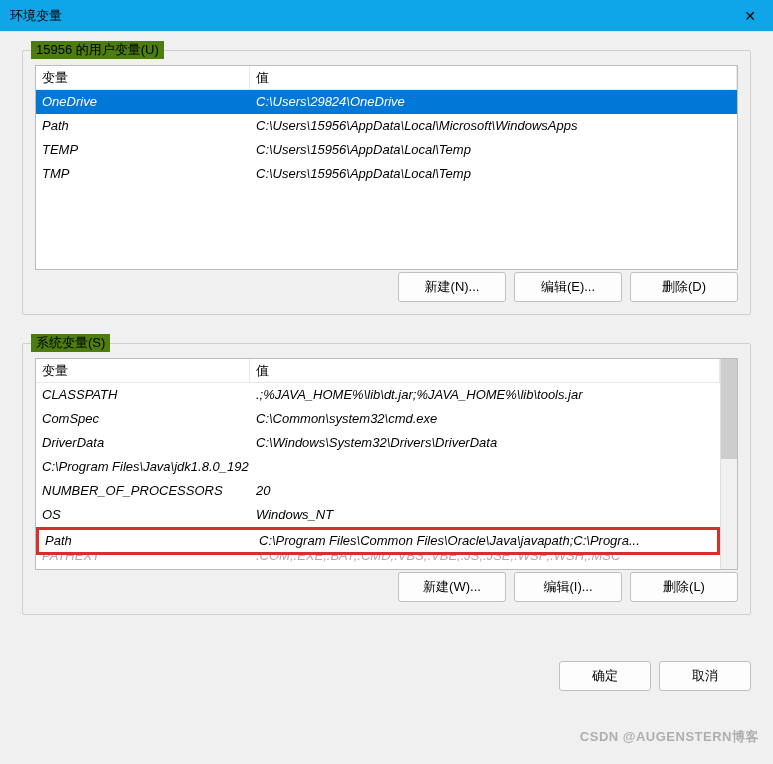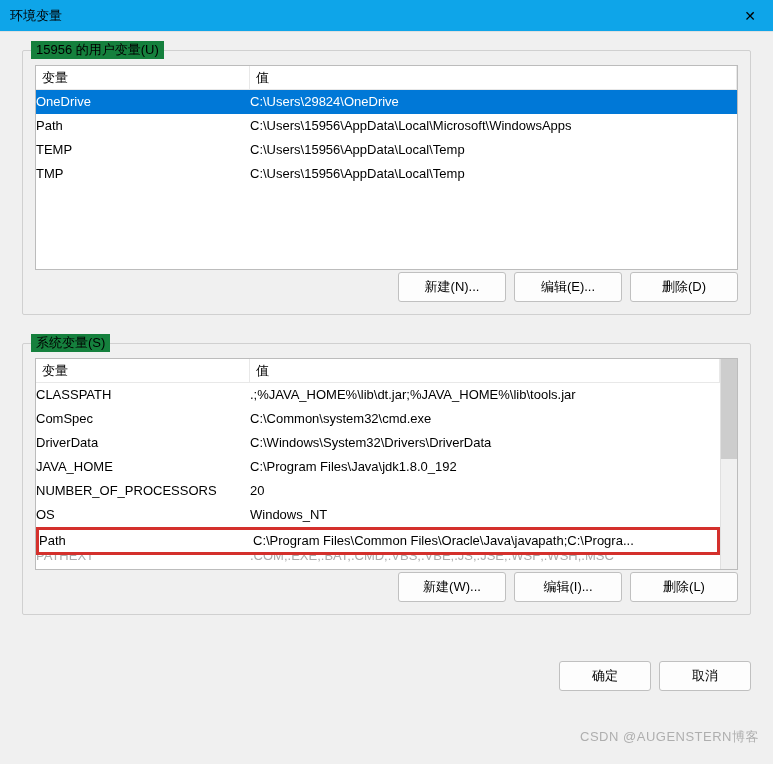--- a/index.html
+++ b/index.html
@@ -35,21 +35,21 @@
       border: 1px solid #d0d0d0;
       border-radius: 2px;
       margin-bottom: 28px;
       padding: 14px 12px 12px 12px;
       position: relative;
       background: #f0f0f0;
     }
     .group-title {
       position: absolute;
       top: -10px; left: 8px;
-      background: #15803d;
+      background: #4d7c0f;
       padding: 0 5px;
       font-size: 13px;
     }
     .list {
       background: #fff;
       border: 1px solid #bcbcbc;
       height: 205px;
       overflow: hidden;
       position: relative;
       display: flex;
@@ -74,23 +74,25 @@
     .header-row {
       border-bottom: 1px solid #e8e8e8;
       background: #fff;
     }
     .header-row .col {
       border-right: 1px solid #e8e8e8;
       padding-left: 6px;
       font-weight: normal;
     }
     .row .col {
+      padding-left: 6px;
       white-space: nowrap;
       overflow: hidden;
       text-overflow: ellipsis;
+      font-style: italic;
     }
     .col-var { width: 214px; flex-shrink: 0; }
     .col-val { flex: 1; min-width: 0; }
     .row.selected { background: #0078d7; color: #fff; }
     .row.highlight { border: 3px solid #d4302c; height: 28px; line-height: 22px; }
     .row.partial { color: #aaa; height: 28px; line-height: 2px; overflow: hidden; }
     .btn-row {
       display: flex;
       justify-content: flex-end;
       gap: 8px;
@@ -115,20 +117,21 @@
     }
     .dialog-btns .btn { min-width: 92px; }
     .watermark {
       position: absolute;
       right: 14px;
       bottom: 18px;
       font-size: 13px;
       color: rgba(120,120,120,0.55);
       pointer-events: none;
       letter-spacing: 0.5px;
+      font-weight: bold;
     }
   </style>
 </head>
 <body>
 
 <div class="titlebar">
   <span class="title">环境变量</span>
   <div class="close-btn">
     <span>✕</span>
   </div>
@@ -183,21 +186,20 @@
         </div>
         <div class="row">
           <div class="col col-var">ComSpec</div>
           <div class="col col-val">C:\Common\system32\cmd.exe</div>
         </div>
         <div class="row">
           <div class="col col-var">DriverData</div>
           <div class="col col-val">C:\Windows\System32\Drivers\DriverData</div>
         </div>
         <div class="row">
-          <div class="col col-var">JAVA_HOME</div>
           <div class="col col-val">C:\Program Files\Java\jdk1.8.0_192</div>
         </div>
         <div class="row">
           <div class="col col-var">NUMBER_OF_PROCESSORS</div>
           <div class="col col-val">20</div>
         </div>
         <div class="row">
           <div class="col col-var">OS</div>
           <div class="col col-val">Windows_NT</div>
         </div>

